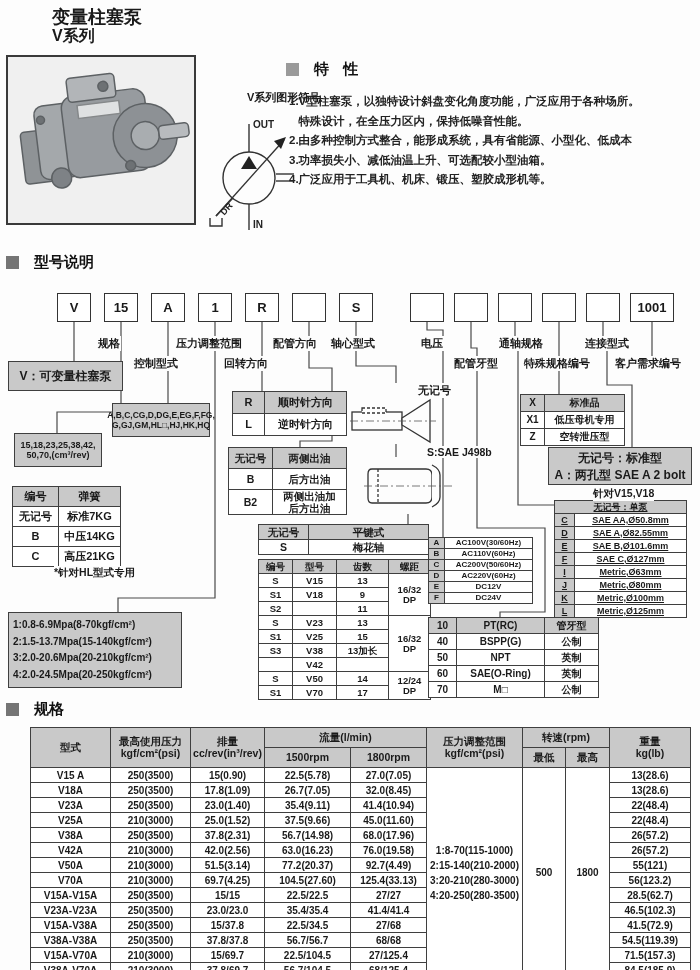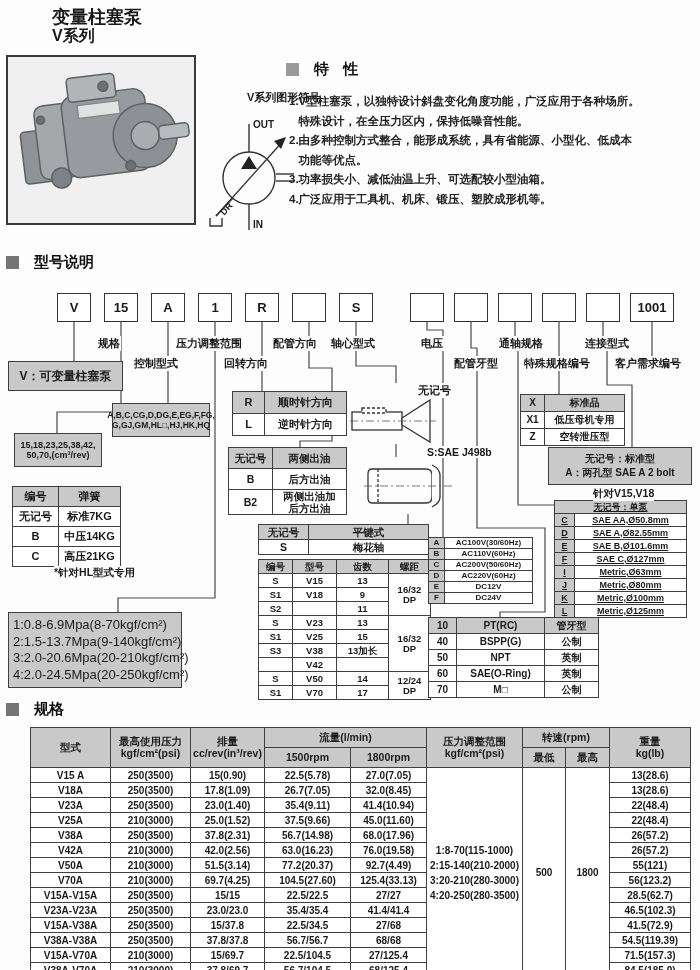--- a/index.html
+++ b/index.html
@@ -31,21 +31,21 @@
   .graybox{background:#c9c9c9;border:1.5px solid #3f3f3f;display:flex;flex-direction:column;
            justify-content:center;align-items:center;z-index:2;font-weight:bold;text-align:center;}
   .whitenote{background:#fdfdfd;z-index:3;}
   
   .codebox{position:absolute;width:32px;height:27px;border:1.5px solid #333;background:#fff;
            display:flex;align-items:center;justify-content:center;font-size:13px;font-weight:bold;z-index:2;}
   .mlabel{position:absolute;font-size:11px;font-weight:bold;background:#fdfdfd;z-index:3;
           padding:0 1px;white-space:nowrap;}
   
   .featlines div{font-size:11.5px;font-weight:bold;line-height:19.5px;white-space:pre;color:#222;}
-  .pressbox div{font-size:13px;line-height:16.5px;font-weight:normal;white-space:nowrap;}
+  .pressbox div{font-size:10px;line-height:16.5px;font-weight:bold;white-space:nowrap;}
   .twoline div{white-space:nowrap;}
   
   .spec td{font-size:10px;height:14px;line-height:1.1;font-weight:bold;}
   .spec td.hd{font-size:10.5px;}
   .spec tr:nth-child(1) td{height:19px;}
   .spec tr:nth-child(2) td{height:19px;}
   .spec td.prcell{font-size:10px;line-height:1.5;text-align:center;}
   .photo-frame{border:2px solid #3a3a3a;background:#f1f1f1;z-index:2;}
   svg{display:block;}
 </style>
@@ -117,21 +117,20 @@
   </svg>
 
   <div class="abs sec-head" style="left:286px;top:60px;z-index:2;">
     <span class="sq light"></span>
     <span style="letter-spacing:5px;">特 性</span>
   </div>
   <div class="abs featlines" style="left:289px;top:92px;z-index:2;">
       <div>1.V型柱塞泵，以独特设计斜盘变化角度功能，广泛应用于各种场所。</div>
       <div>   特殊设计，在全压力区内，保持低噪音性能。</div>
       <div>2.由多种控制方式整合，能形成系统，具有省能源、小型化、低成本</div>
-      <div>   功能等优点。</div>
       <div>3.功率损失小、减低油温上升、可选配较小型油箱。</div>
       <div>4.广泛应用于工具机、机床、锻压、塑胶成形机等。</div>
     </div>
 
   <div class="abs sec-head" style="left:6px;top:253px;z-index:2;">
     <span class="sq"></span>
     <span>型号说明</span>
   </div>
 
   <div class="codebox" style="left:57px;top:293px;">V</div>
@@ -193,21 +192,21 @@
         <tr>
           <td>C</td>
           <td>高压21KG</td>
         </tr>
       </tbody>
     </table>
   <div class="abs b whitenote" style="left:10px;top:566px;font-size:10.5px;">*针对HL型式专用</div>
 
   <div class="abs graybox pressbox" style="left:8px;top:612px;width:168px;height:74px;align-items:flex-start;padding-left:4px;">
       <div>1:0.8-6.9Mpa(8-70kgf/cm²)</div>
-      <div>2:1.5-13.7Mpa(9-140kgf/cm²)</div>
+      <div>2:1.5-13.7Mpa(15-140kgf/cm²)</div>
       <div>3:2.0-20.6Mpa(20-210kgf/cm²)</div>
       <div>4:2.0-24.5Mpa(20-250kgf/cm²)</div>
     </div>
 
   <table class="abs rotation" style="left:232px;top:391px;">
       <colgroup>
         <col style="width: 32px;">
         <col style="width: 82px;">
       </colgroup>
       <tbody>
@@ -422,21 +421,21 @@
         <tr>
           <td>X1</td>
           <td>低压母机专用</td>
         </tr>
         <tr>
           <td>Z</td>
           <td>空转泄压型</td>
         </tr>
       </tbody>
     </table>
-  <div class="abs graybox twoline" style="left:548px;top:447px;width:142px;height:36px;font-size:10px;">
+  <div class="abs graybox twoline" style="left:548px;top:447px;width:142px;height:36px;font-size:12px;justify-content:flex-end;">
       <div>无记号：标准型</div>
       <div>A：两孔型 SAE A 2 bolt</div>
     </div>
   <div class="abs b whitenote" style="left:549px;top:487px;font-size:10.5px;">针对V15,V18</div>
   <table class="abs pumptbl" style="left:554px;top:500px;">
       <colgroup>
         <col style="width: 20px;">
         <col style="width: 112px;">
       </colgroup>
       <tbody>

